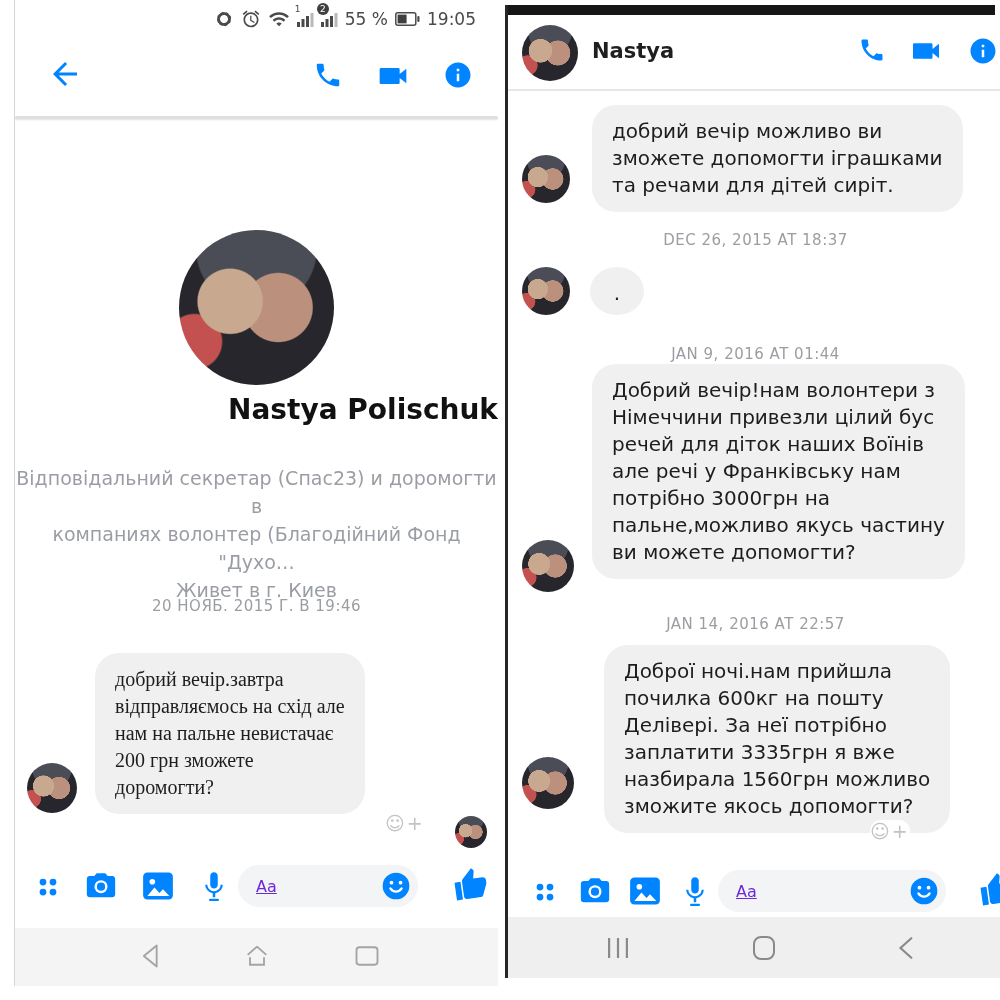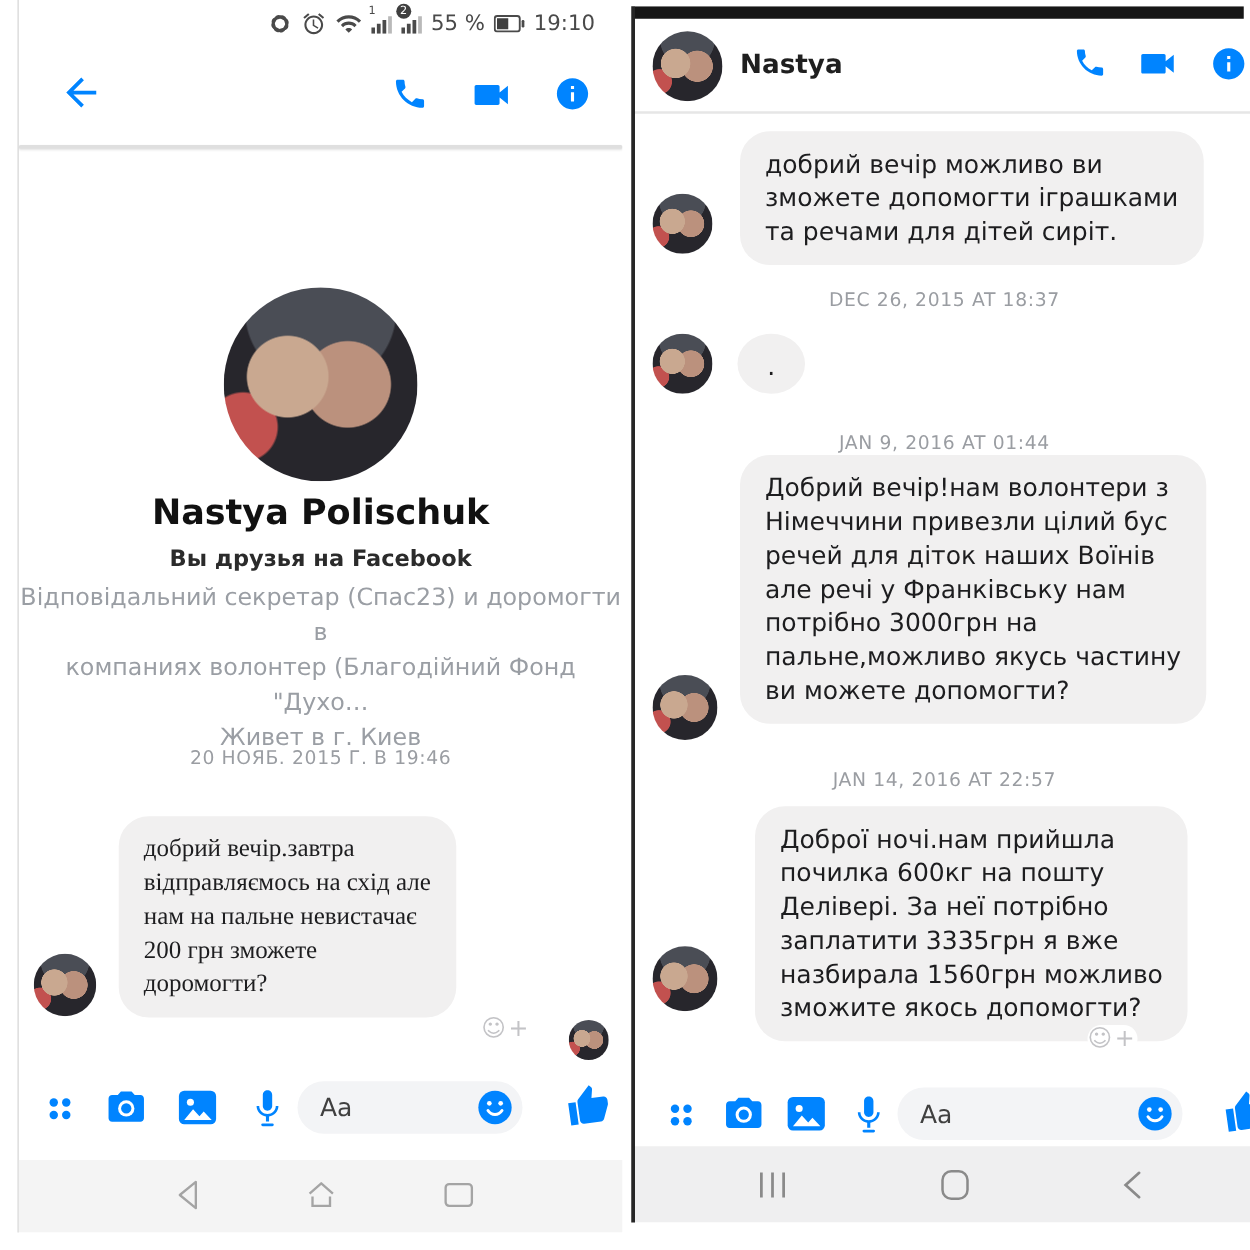--- a/index.html
+++ b/index.html
@@ -18,28 +18,28 @@
       #27262c;}
   .bubble{background:#f1f0f0;border-radius:24px;padding:13px 20px;font-size:20px;
           line-height:27px;color:#1d1d1f;white-space:pre-line;display:inline-block;}
   .date-sep{width:100%;text-align:center;color:#9a9da2;font-size:15px;letter-spacing:.5px;}
   .statusbar{display:flex;align-items:center;gap:7px;color:#4a4a4a;font-size:17px;}
   .sig{position:relative;display:inline-block;}
   .sig .sup{position:absolute;top:-7px;left:-2px;font-size:9px;color:#4a4a4a;}
   .sig .badge{position:absolute;top:-8px;left:-4px;width:12px;height:12px;border-radius:50%;
               background:#3f3f3f;color:#fff;font-size:9px;line-height:12px;text-align:center;}
   .hdr-divider{height:3px;background:#dfdfdf;border-radius:2px;box-shadow:0 1px 2px rgba(0,0,0,.12);}
-  .profile-name{width:100%;text-align:center;font-size:28px;font-weight:bold;color:#111;}
+  .profile-name{width:100%;text-align:right;font-size:28px;font-weight:bold;color:#111;}
   .profile-sub{width:100%;text-align:center;font-size:18px;font-weight:bold;color:#2b2b2b;}
   .profile-bio{width:100%;text-align:center;font-size:19px;color:#9a9ea4;line-height:28px;}
   .reaction{color:#c3c3c6;font-size:19px;background:#fff;border-radius:14px;letter-spacing:2px;}
   .composer{display:flex;align-items:center;}
   .input-pill{background:#f3f4f6;border-radius:21px;height:42px;display:flex;align-items:center;
               justify-content:space-between;padding:0 6px 0 18px;box-sizing:border-box;}
-  .input-pill .ph{color:#404040;font-size:20px;}
+  .input-pill .ph{color:#6d28d9;font-size:16px;text-decoration:underline;}
   .navbar-left{background:#f4f4f4;}
   .navbar-right{background:#efeff0;}
   svg{display:block;}
 </style>
 </head>
 <body>
 
 <div id="canvas">
 
   <div id="left-panel" class="panel">
@@ -80,21 +80,21 @@
           </svg>
       </span>
       <span>55 %</span>
       <span>
         <svg width="25" height="14" viewBox="0 0 25 14">
             <rect x="0.8" y="0.8" width="20" height="12.4" rx="2" fill="none" stroke="#4a4a4a" stroke-width="1.5"></rect>
             <rect x="2.6" y="2.6" width="9" height="8.8" fill="#3f3f3f"></rect>
             <rect x="22.3" y="4" width="2.2" height="6" rx="1" fill="#4a4a4a"></rect>
           </svg>
       </span>
-      <span>19:10</span>
+      <span>19:05</span>
     </div>
 
     <span class="abs" style="left:32px;top:56px;">
       <svg width="36" height="36" viewBox="0 0 24 24" fill="#0084ff">
           <path d="M20 11H7.83l5.59-5.59L12 4l-8 8 8 8 1.41-1.41L7.83 13H20v-2z"></path>
         </svg>
     </span>
     <span class="abs" style="left:298px;top:60px;">
       <svg width="30" height="30" viewBox="0 0 24 24" fill="#0084ff">
           <path d="M6.62 10.79c1.44 2.83 3.76 5.14 6.59 6.59l2.2-2.2c.27-.27.67-.36 1.02-.24 1.12.37 2.33.57 3.57.57.55 0 1 .45 1 1V20c0 .55-.45 1-1 1-9.39 0-17-7.61-17-17 0-.55.45-1 1-1h3.5c.55 0 1 .45 1 1 0 1.25.2 2.45.57 3.57.11.35.03.74-.25 1.02l-2.2 2.2z"></path>
@@ -107,21 +107,20 @@
     </span>
     <span class="abs" style="left:428px;top:60px;">
       <svg width="30" height="30" viewBox="0 0 24 24" fill="#0084ff">
           <path d="M12 2C6.48 2 2 6.48 2 12s4.48 10 10 10 10-4.48 10-10S17.52 2 12 2zm1 15h-2v-6h2v6zm0-8h-2V7h2v2z"></path>
         </svg>
     </span>
     <div class="abs hdr-divider" style="left:0;top:116px;width:483px;"></div>
 
     <div class="abs avatar" style="left:164px;top:230px;width:155px;height:155px;"></div>
     <div class="abs profile-name" style="top:393px;">Nastya Polischuk</div>
-    <div class="abs profile-sub" style="top:437px;">Вы друзья на Facebook</div>
     <div class="abs profile-bio" style="top:464px;">
       <div>Відповідальний секретар (Спас23) и доромогти в</div>
       <div>компаниях волонтер (Благодійний Фонд "Духо…</div>
       <div>Живет в г. Киев</div>
     </div>
 
     <div class="abs date-sep" style="top:597px;">20 НОЯБ. 2015 Г. В 19:46</div>
     <div class="abs bubble" style="left:80px;top:653px;max-width:345px;font-family:Liberation Serif, serif;">добрий вечір.завтра
 відправляємось на схід але
 нам на пальне невистачає

